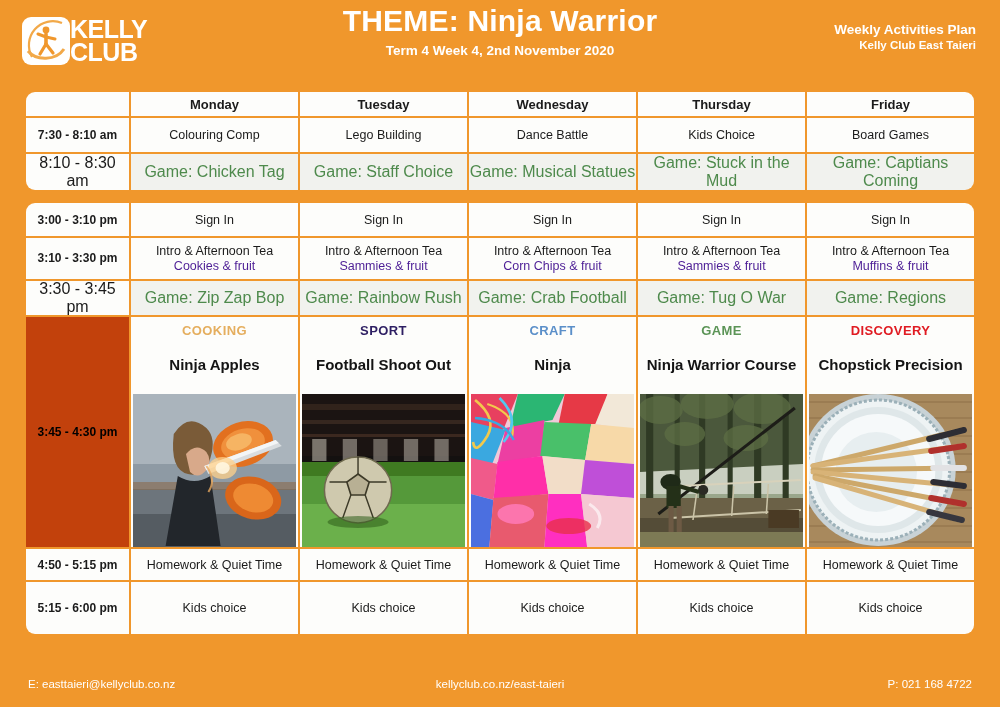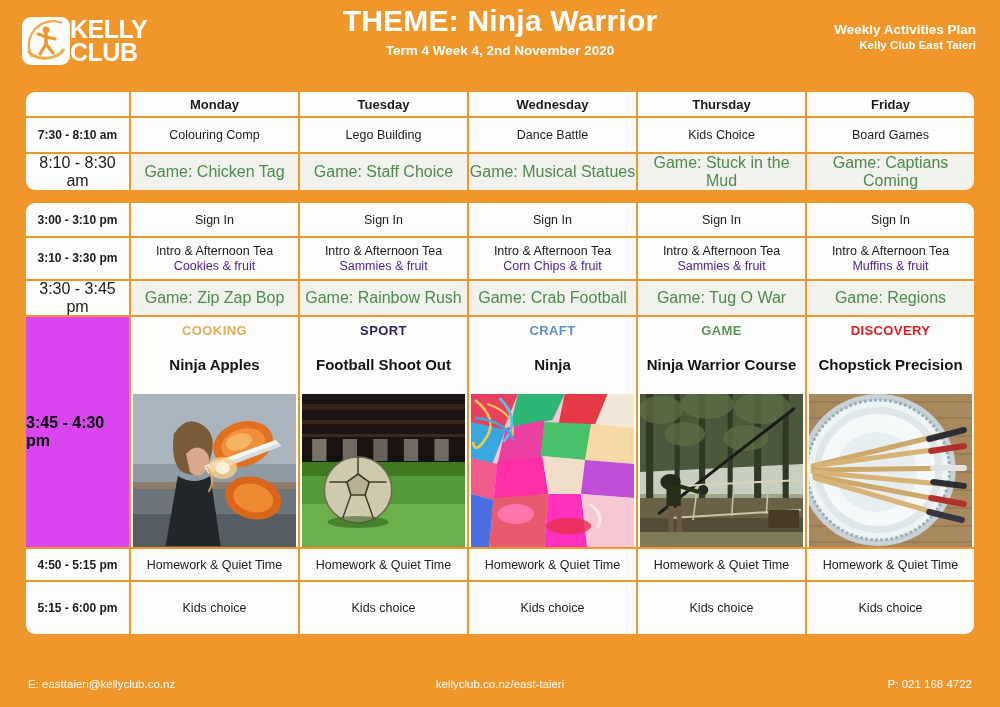--- a/index.html
+++ b/index.html
@@ -94,21 +94,21 @@
   .daycol { flex: 1 1 0; min-width: 0; }
 
   .hdr-row .cell { height: 26px; font-weight: 700; font-size: 13px; }
   .act-row .cell { height: 36px; }
   .game-row .cell { background: #f1f2ee; color: #4e8a4c; font-weight: 400; font-size: 16px; }
   .game-row .timecol { background: #fdfdfb; color: #1b1b1b; }
 
   .signin-row .cell { height: 35px; }
   .tea-row .cell { height: 43px; line-height: 15px; }
   .tea-sub { color: #4c1d95; }
-  .bigtime { width: 105px; flex: none; font-weight: 700; font-size: 16px; background: #d946ef; border-right: 2px solid #F0972C; display:flex; align-items:center; justify-content:center; }
+  .bigtime { width: 105px; flex: none; font-weight: 700; font-size: 12px; background: #c2410c; border-right: 2px solid #F0972C; display:flex; align-items:center; justify-content:center; }
   .bigcol {
     flex: 1 1 0; min-width: 0;
     display: flex; flex-direction: column;
     border-right: 2px solid #F0972C;
     background: #fdfdfb;
   }
   .bigcol:last-child { border-right: none; }
   .cat-label {
     height: 26px;
     display: flex; align-items: center; justify-content: center;

